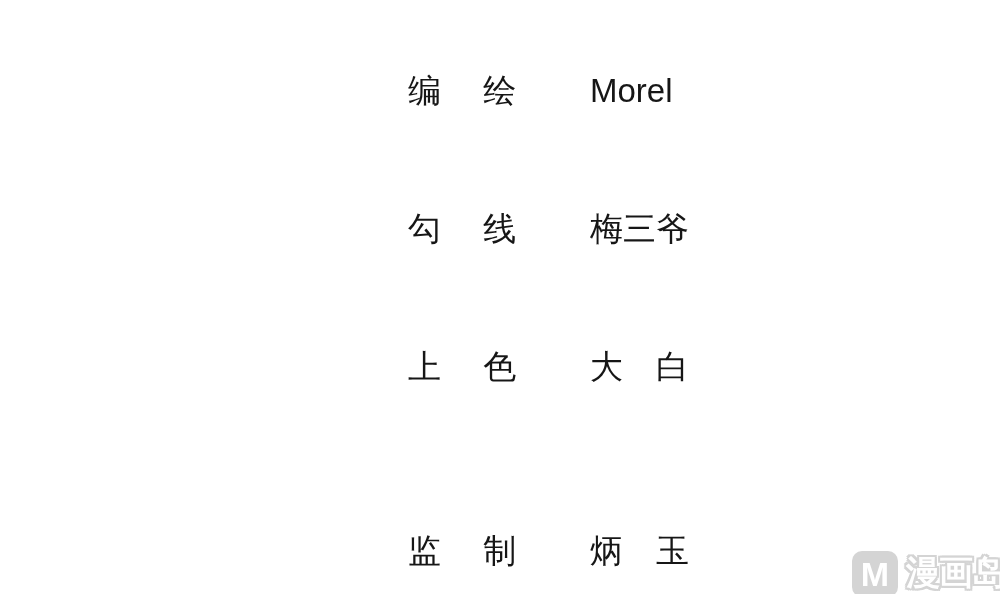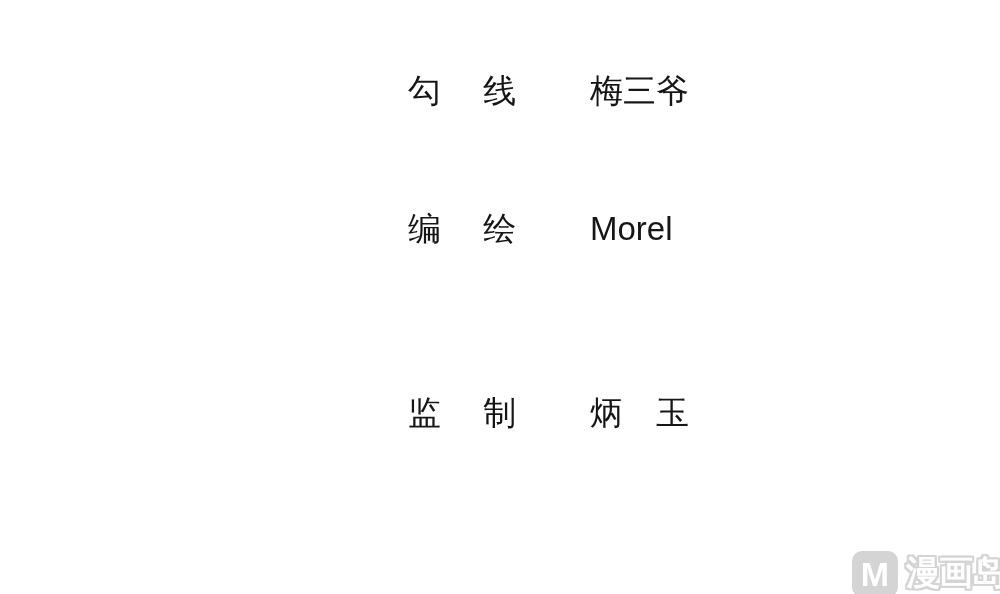--- a/index.html
+++ b/index.html
@@ -71,24 +71,27 @@
       2px 2px #d4d4d4, -2px -2px #d4d4d4, 2px -2px #d4d4d4, -2px 2px #d4d4d4;
   }
 </style>
 </head>
 <body>
 
 <div class="page">
 
   <div class="credits">
     <div class="credit-row">
+      <span class="credit-role">编　 绘</span><span class="credit-name">Morel</span>
+    </div>
+    <div class="credit-row">
       <span class="credit-role">勾　 线</span><span class="credit-name">梅三爷</span>
     </div>
     <div class="credit-row">
-      <span class="credit-role">编　 绘</span><span class="credit-name">Morel</span>
+      <span class="credit-role">上　 色</span><span class="credit-name">大　白</span>
     </div>
 
     <div class="block-gap"></div>
 
     <div class="credit-row">
       <span class="credit-role">监　 制</span><span class="credit-name">炳　玉</span>
     </div>
 
   </div>
 

